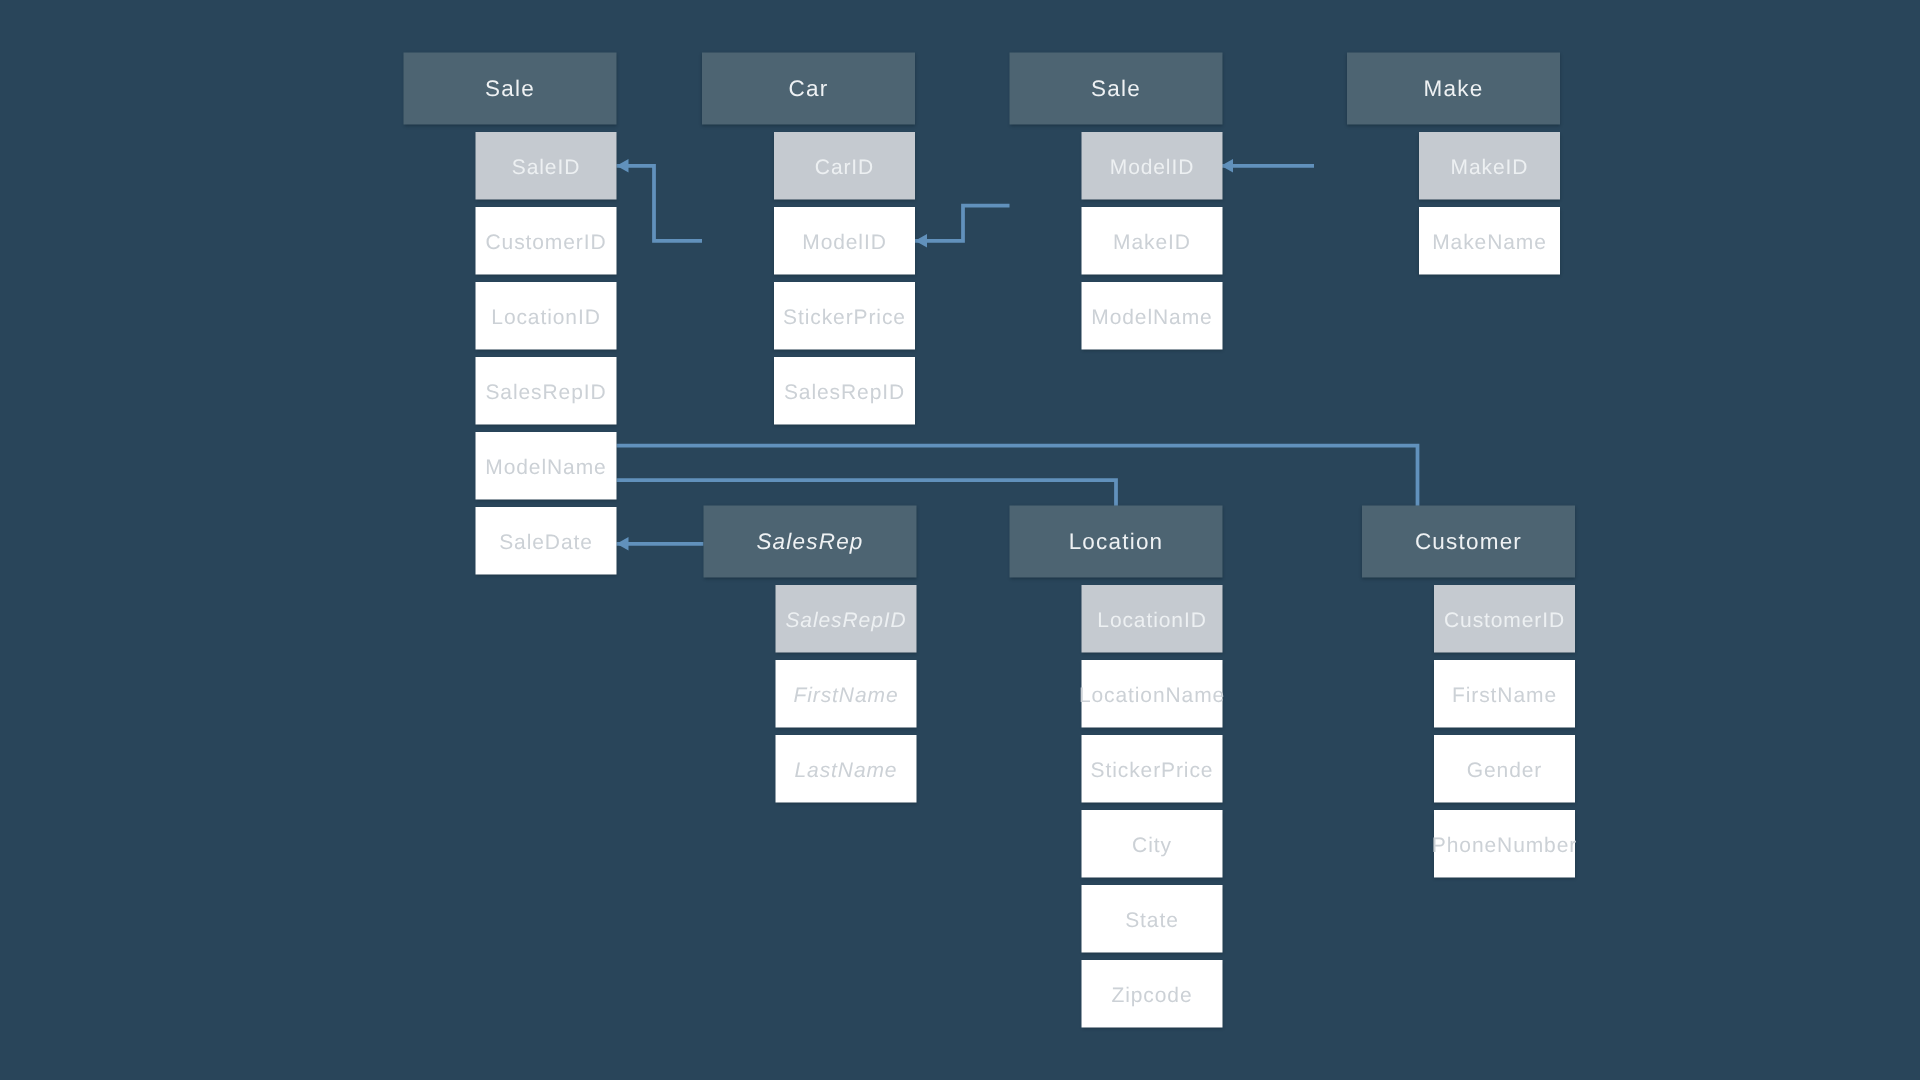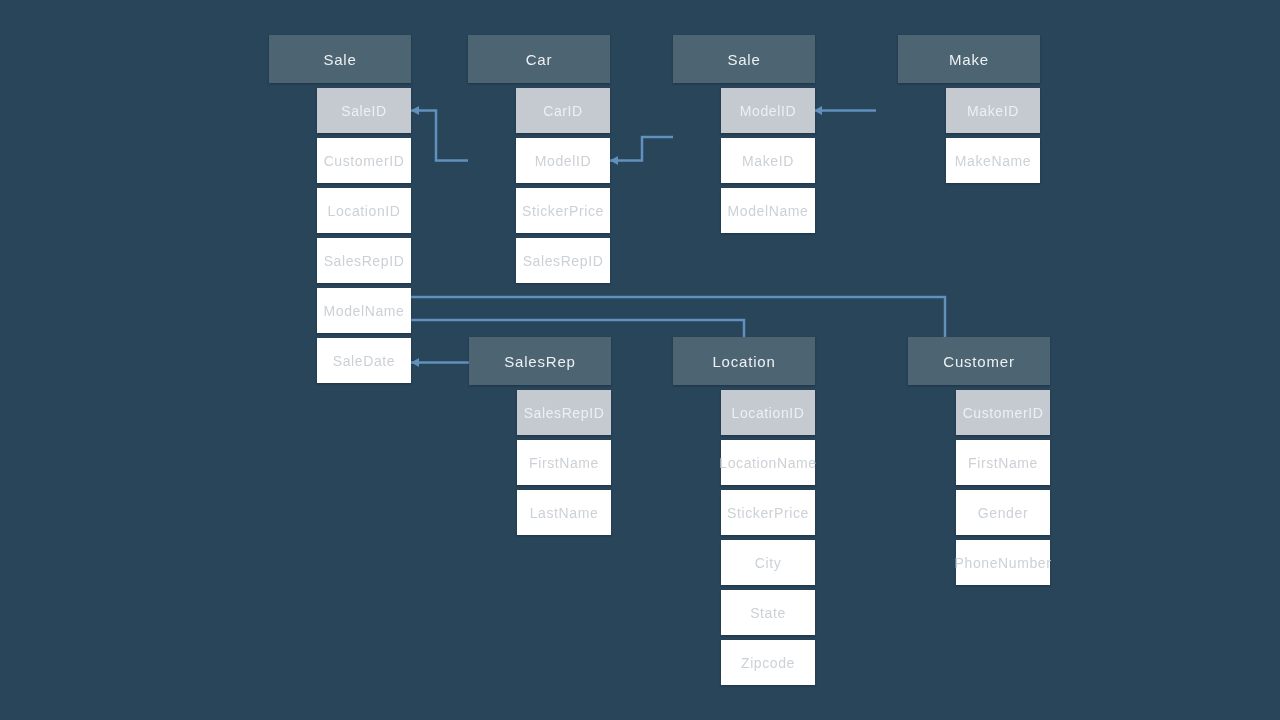--- a/index.html
+++ b/index.html
@@ -103,21 +103,21 @@
         <div class="er-header">Sale</div>
         <div class="er-row key">ModelID</div>
         <div class="er-row">MakeID</div>
         <div class="er-row">ModelName</div>
       </div>
       <div class="er-table" style="left: 876px; top: 35px; padding-left: 22px;">
         <div class="er-header">Make</div>
         <div class="er-row key">MakeID</div>
         <div class="er-row">MakeName</div>
       </div>
-      <div class="er-table" style="left: 469px; top: 337px;">
+      <div class="er-table" style="left: 469px; top: 337px; font-style: italic;">
         <div class="er-header">SalesRep</div>
         <div class="er-row key">SalesRepID</div>
         <div class="er-row">FirstName</div>
         <div class="er-row">LastName</div>
       </div>
       <div class="er-table" style="left: 673px; top: 337px;">
         <div class="er-header">Location</div>
         <div class="er-row key">LocationID</div>
         <div class="er-row">LocationName</div>
         <div class="er-row">StickerPrice</div>

